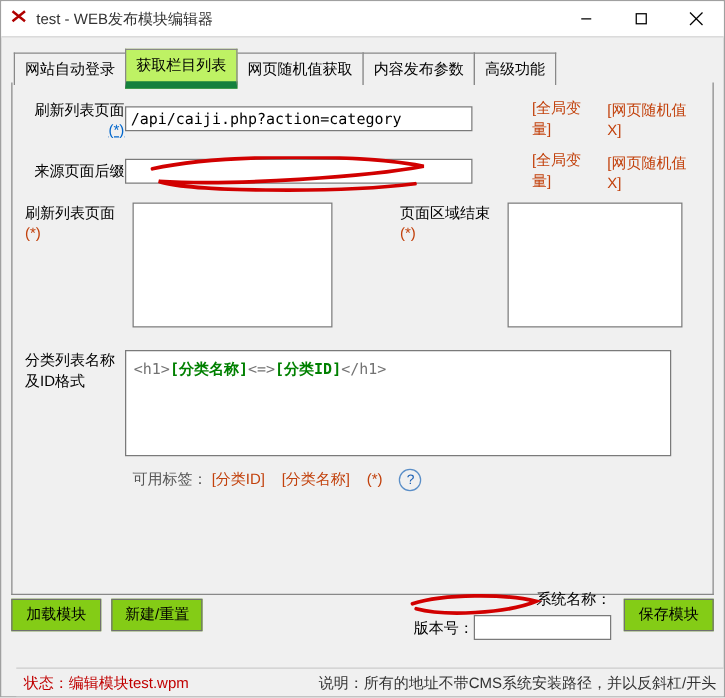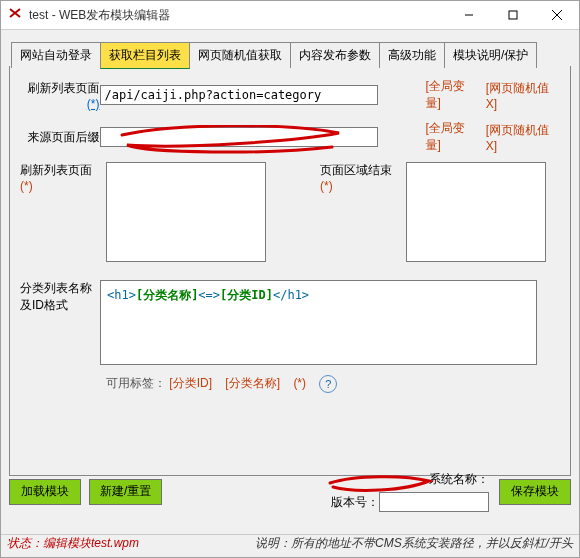--- a/index.html
+++ b/index.html
@@ -6,41 +6,41 @@
   .window{width:580px;height:558px;background:#f0f0f0;border:1px solid #a0a0a0;box-sizing:border-box;position:relative;}
   .titlebar{height:28px;background:#fff;display:flex;align-items:center;border-bottom:1px solid #d0d0d0;}
   .titlebar .icon{width:16px;height:16px;margin:0 6px;}
   .titlebar .title{flex:1;font-size:12px;color:#333;}
   .titlebar .btn{width:44px;height:28px;display:flex;align-items:center;justify-content:center;}
   .titlebar .btn.close{background:transparent;}
   .titlebar .btn svg{pointer-events:none;}
   .outer{padding:12px 8px 0 8px;}
   .tabs{display:flex;align-items:center;height:24px;position:relative;margin-left:2px;}
   .tab{padding:4px 8px;border:1px solid #888;border-bottom:none;background:#f0f0f0;margin-right:-1px;font-size:12px;color:#000;position:relative;top:1px;}
-  .tab.active{background:#fde047;z-index:2;border-bottom:1px solid #15803d;top:1px;}
+  .tab.active{background:#bef264;z-index:2;border-bottom:6px solid #15803d;top:1px;}
   .panel{border:1px solid #888;border-top:none;padding:12px 10px 10px 10px;height:410px;box-sizing:border-box;position:relative;}
   .row{display:flex;align-items:center;margin-bottom:8px;}
   .label{width:80px;text-align:right;font-size:12px;}
   .label .star{color:#0066cc;text-decoration:underline;cursor:pointer;margin-left:4px;}
   input.textfield{height:20px;border:1px solid #7a7a7a;background:#fff;font-family:Consolas,monospace;font-size:12px;padding:1px 4px;box-sizing:border-box;}
   .link{color:#c2410c;cursor:pointer;font-size:12px;}
   .areas{display:flex;gap:14px;margin-top:6px;}
   .areacol{display:flex;gap:6px;}
   .areacol .lbl{width:80px;font-size:12px;}
   textarea.areabox{border:1px solid #7a7a7a;background:#fff;font-family:Consolas,monospace;font-size:12px;resize:none;padding:2px;box-sizing:border-box;}
   .fmtlbl{width:80px;font-size:12px;}
   .fmtbox{border:1px solid #7a7a7a;background:#fff;width:437px;height:85px;padding:6px;font-family:Consolas,monospace;font-size:12px;box-sizing:border-box;}
-  .fmtbox .tag{color:#0369a1;margin-top:48px;}
+  .fmtbox .tag{color:#737373;margin-top:48px;}
   .fmtbox .green{color:#008000;font-weight:bold;}
   .tagrow{margin:10px 0 0 86px;font-size:12px;}
   .tagrow .lbl{color:#555;}
   .bottom{position:absolute;left:8px;right:8px;bottom:26px;height:60px;}
   .btnstd{height:26px;min-width:72px;border:1px solid #707070;background:#84cc16;font-size:12px;padding:0 10px;}
   .btnrow{display:flex;align-items:center;gap:8px;}
-  .statusbar{position:absolute;left:0;right:0;bottom:0;height:22px;display:flex;align-items:flex-start;padding:0 6px;font-size:12px;background:#f0f0f0;border-top:1px solid #ccc;color:#333;font-style:italic;}
+  .statusbar{position:absolute;left:12px;right:0;bottom:0;height:22px;display:flex;align-items:center;padding:0 6px;font-size:12px;background:#f0f0f0;border-top:1px solid #ccc;color:#333;}
   .statusbar .red{color:#c00000;}
   .statusbar .spacer{flex:1;}
   .helpicon{display:inline-flex;width:16px;height:16px;border-radius:50%;border:1px solid #5a8ec7;color:#1a5fb4;align-items:center;justify-content:center;font-size:11px;margin-left:10px;vertical-align:middle;}
   
   .ann1{position:absolute;left:107px;top:59px;width:230px;height:34px;pointer-events:none;}
   .ann2{position:absolute;left:316px;bottom:30px;width:110px;height:30px;pointer-events:none;}
 </style>
 </head>
 <body>
 
@@ -72,21 +72,20 @@
   </div>
 
   <div class="outer">
 
     <div class="tabs">
       <div class="tab">网站自动登录</div>
       <div class="tab active">获取栏目列表</div>
       <div class="tab">网页随机值获取</div>
       <div class="tab">内容发布参数</div>
       <div class="tab">高级功能</div>
-      <div class="tab">模块说明/保护</div>
     </div>
 
     <div class="panel">
 
       <div class="row">
         <div class="label">
           <span>刷新列表页面</span><br>
           <span class="star link">(*)</span>
         </div>
         <input class="textfield" style="width: 280px;" value="/api/caiji.php?action=category">

